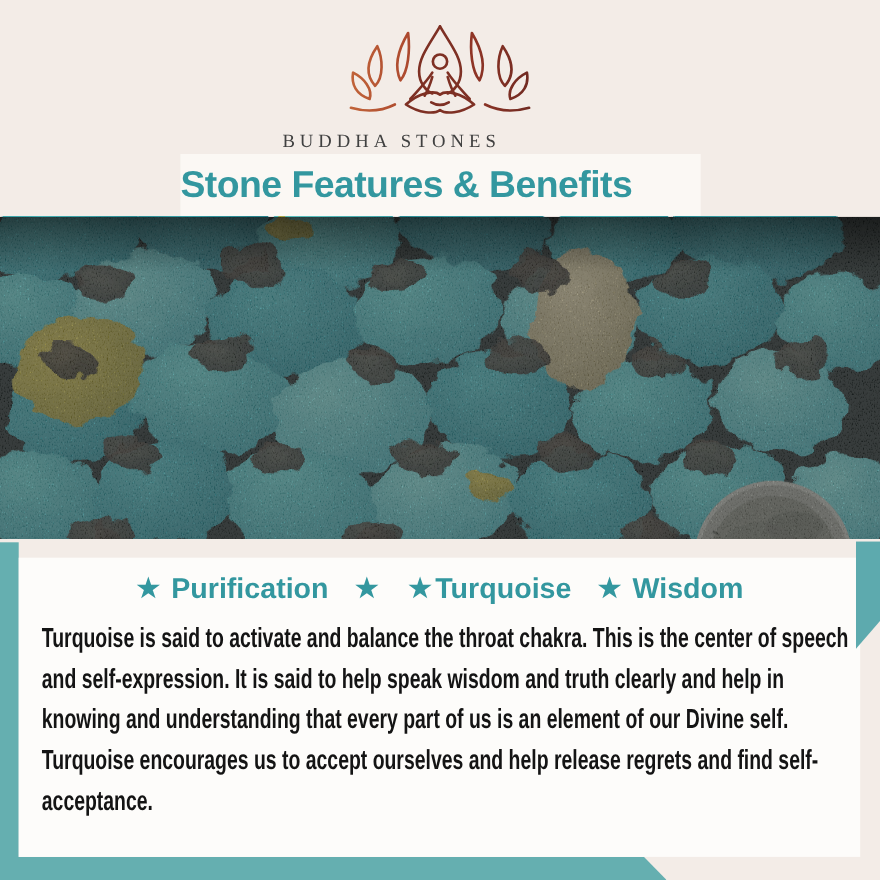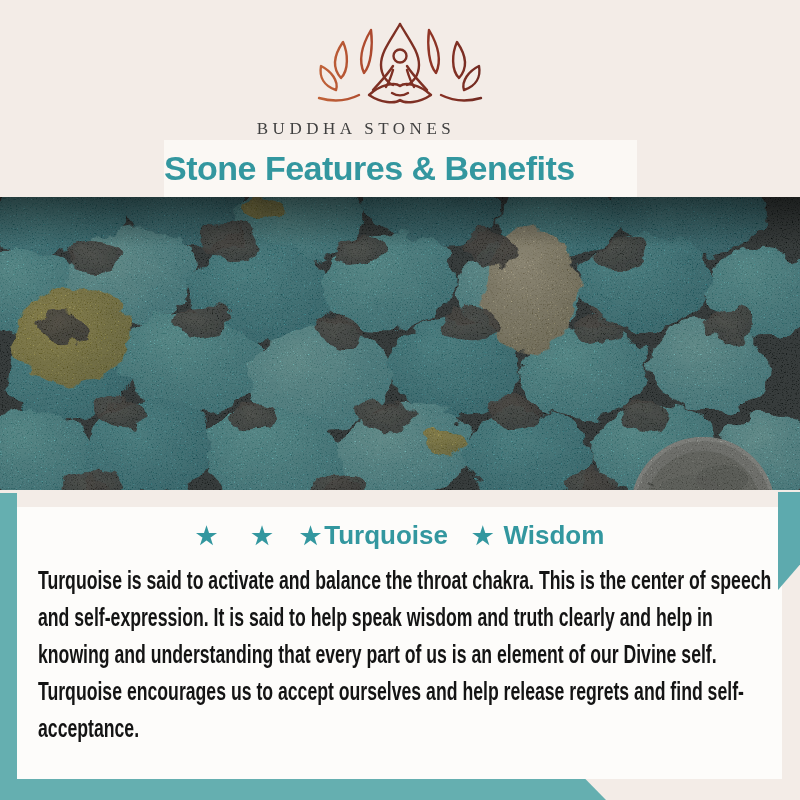--- a/index.html
+++ b/index.html
@@ -215,20 +215,21 @@
 
 
   <div class="left-strip"></div>
   <div class="panel"></div>
   <div class="bookmark"></div>
   <div class="bottom-band"></div>
 
   <div class="benefits-row">
     <div class="benefit">
       <span class="star">★</span>
+      <span>Purification</span>
     </div>
     <div class="benefit">
       <span class="star">★</span>
     </div>
     <div class="benefit">
       <span class="star">★</span>
       <span>Turquoise</span>
     </div>
     <div class="benefit">
       <span class="star">★</span>

